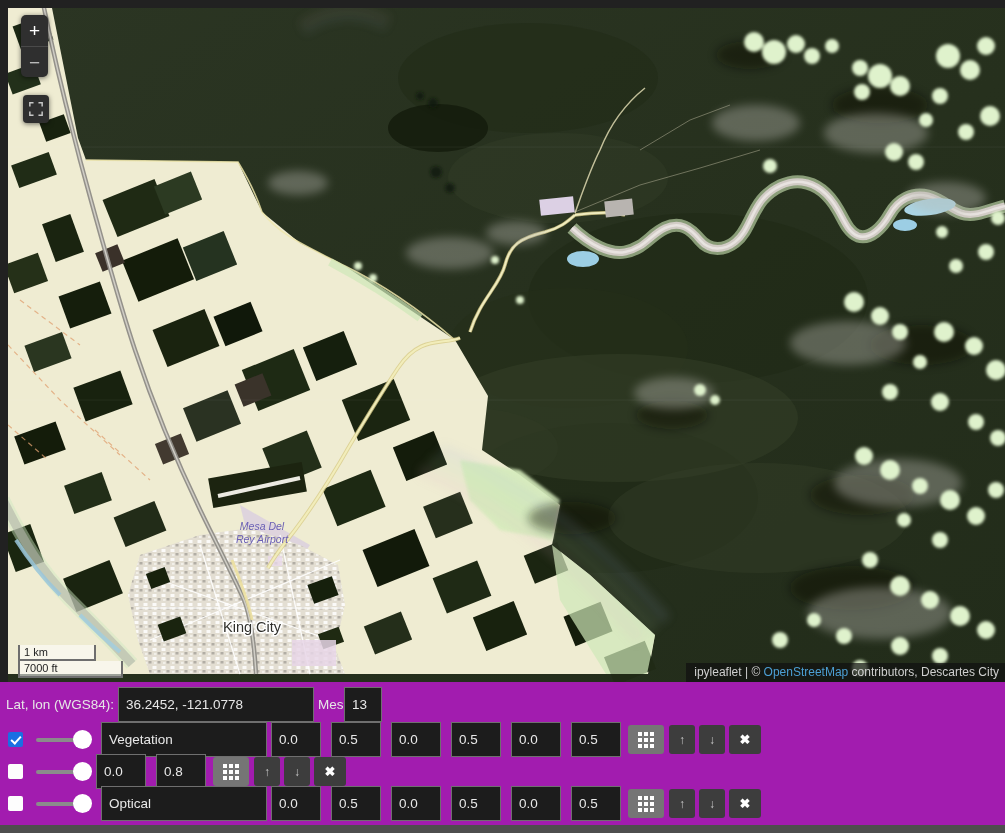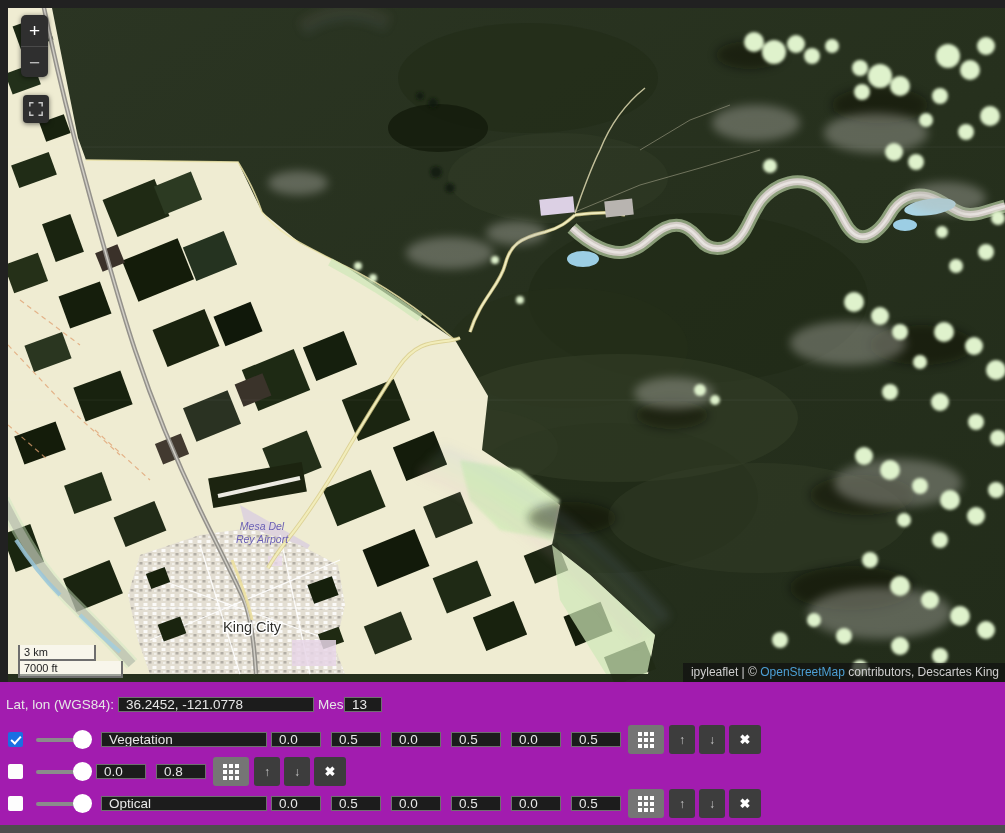--- a/index.html
+++ b/index.html
@@ -36,21 +36,21 @@
   #strip{position:absolute;left:0;top:825px;width:1005px;height:8px;background:#4e4e4e;}
   .prow{position:absolute;left:0;right:0;height:27px;display:flex;align-items:center;}
   #row-latlon{top:9px;}
   #row-layer0{top:44px;}
   #row-layer1{top:76px;}
   #row-layer2{top:108px;}
   .plabel{line-height:27px;white-space:nowrap;}
   .lbl-latlon{margin-left:6px;}
   .lbl-zoom{position:absolute;left:318px;}
   input{box-sizing:border-box;background:#1c1c1c;border:1px solid #6f6f6f;color:#e8e8e8;
-        font-size:13.5px;font-family:"Liberation Sans",sans-serif;height:15px;padding:0 7px;outline:none;}
+        font-size:13.5px;font-family:"Liberation Sans",sans-serif;height:35px;padding:0 7px;outline:none;}
   .in-latlon{position:absolute;left:118px;width:196px;}
   .in-zoom{position:absolute;left:344px;width:38px;}
   .checkbox{margin-left:8px;width:15px;height:15px;background:#fdfdfd;border-radius:2px;
             position:relative;flex:none;cursor:pointer;}
   .checkbox.checked{background:#1a6fe3;}
   .checkbox.checked::after{content:"";position:absolute;left:5px;top:2px;width:4px;height:8px;
             border:solid #fff;border-width:0 2px 2px 0;transform:rotate(42deg);}
   .slider{margin-left:13px;width:56px;height:19px;position:relative;flex:none;cursor:pointer;}
   .slider .track{position:absolute;left:0;right:12px;top:8px;height:4px;background:#8b8b8b;border-radius:2px;}
   .slider .thumb{position:absolute;right:0;top:0;width:19px;height:19px;background:#fff;border-radius:50%;}
@@ -327,25 +327,25 @@
       <div class="zoom-btn zout">−</div>
     </div>
 
     <div class="fs-ctl">
       <svg width="16" height="16" viewBox="0 0 26 26">
         <path d="M9,3 H3 V9 M17,3 H23 V9 M23,17 V23 H17 M9,23 H3 V17" fill="none" stroke="#c6c6c6" stroke-width="2.4"></path>
       </svg>
     </div>
 
     <div class="scale">
-      <div class="scale-line km">3 km</div>
+      <div class="scale-line km">1 km</div>
       <div class="scale-line ft">7000 ft</div>
     </div>
 
-    <div class="attribution"><span>ipyleaflet | © </span><a>OpenStreetMap</a><span> contributors, Descartes King</span></div>
+    <div class="attribution"><span>ipyleaflet | © </span><a>OpenStreetMap</a><span> contributors, Descartes City</span></div>
   </div>
 
   <div id="panel">
 
     <div class="prow" id="row-latlon">
       <span class="plabel lbl-latlon">Lat, lon (WGS84):</span>
       <input class="in-latlon" type="text" value="36.2452, -121.0778" style="">
       <span class="plabel lbl-zoom">Mesa:</span>
       <input class="in-zoom" type="text" value="13" style="">
     </div>

